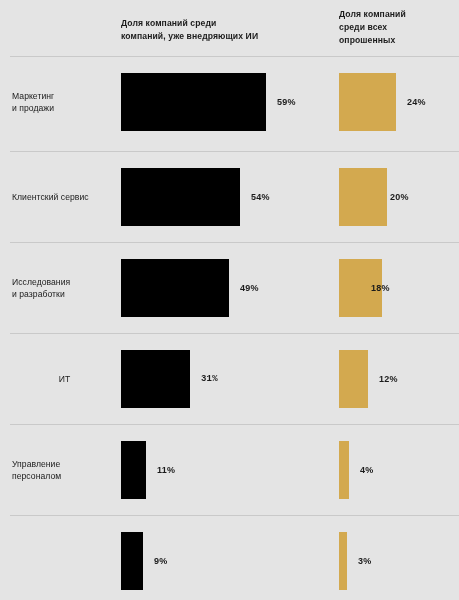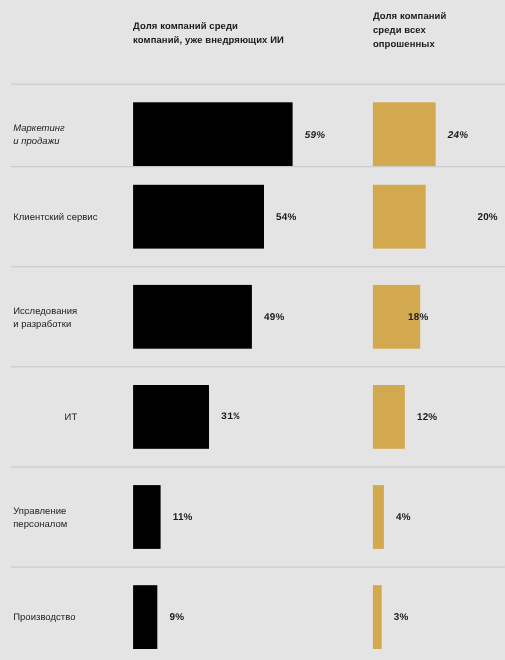--- a/index.html
+++ b/index.html
@@ -100,36 +100,36 @@
 <div id="chart-root">
 
   <div class="col-header" id="header-series-1">Доля компаний среди
 компаний, уже внедряющих ИИ</div>
 
   <div class="col-header" id="header-series-2">Доля компаний
 среди всех
 опрошенных</div>
 
   <div id="rows-container">
-      <div class="row" style="top: 76px; font-style: italic;">
+      <div class="row" style="top: 56px;">
         <div class="row-divider"></div>
         <div class="row-label">Маркетинг
 и продажи</div>
         <div class="bar bar-dark" style="left: 121px; width: 145px; background: rgb(0, 0, 0);"></div>
         <div class="bar-value" style="left: 277px;">59%</div>
         <div class="bar bar-gold" style="left: 339px; width: 57px; background: rgb(211, 169, 79);"></div>
         <div class="bar-value" style="left: 407px;">24%</div>
       </div>
       <div class="row" style="top: 151px;">
         <div class="row-divider"></div>
         <div class="row-label">Клиентский сервис</div>
         <div class="bar bar-dark" style="left: 121px; width: 119px; background: rgb(0, 0, 0);"></div>
         <div class="bar-value" style="left: 251px; text-align: center;">54%</div>
         <div class="bar bar-gold" style="left: 339px; width: 48px; background: rgb(211, 169, 79);"></div>
-        <div class="bar-value" style="left: 390px; margin-left: 44px;">20%</div>
+        <div class="bar-value" style="left: 390px;">20%</div>
       </div>
       <div class="row" style="top: 242px;">
         <div class="row-divider"></div>
         <div class="row-label">Исследования
 и разработки</div>
         <div class="bar bar-dark" style="left: 121px; width: 108px; background: rgb(0, 0, 0);"></div>
         <div class="bar-value" style="left: 240px;">49%</div>
         <div class="bar bar-gold" style="left: 339px; width: 43px; background: rgb(211, 169, 79);"></div>
         <div class="bar-value" style="left: 371px;">18%</div>
       </div>
@@ -145,21 +145,20 @@
         <div class="row-divider"></div>
         <div class="row-label">Управление
 персоналом</div>
         <div class="bar bar-dark" style="left: 121px; width: 25px; background: rgb(0, 0, 0);"></div>
         <div class="bar-value" style="left: 157px;">11%</div>
         <div class="bar bar-gold" style="left: 339px; width: 10px; background: rgb(211, 169, 79);"></div>
         <div class="bar-value" style="left: 360px;">4%</div>
       </div>
       <div class="row" style="top: 515px;">
         <div class="row-divider"></div>
-        <div class="row-label">Производство</div>
         <div class="bar bar-dark" style="left: 121px; width: 22px; background: rgb(0, 0, 0);"></div>
         <div class="bar-value" style="left: 154px;">9%</div>
         <div class="bar bar-gold" style="left: 339px; width: 8px; background: rgb(211, 169, 79);"></div>
         <div class="bar-value" style="left: 358px;">3%</div>
       </div>
     </div>
 
 </div>
 
 </body></html>

